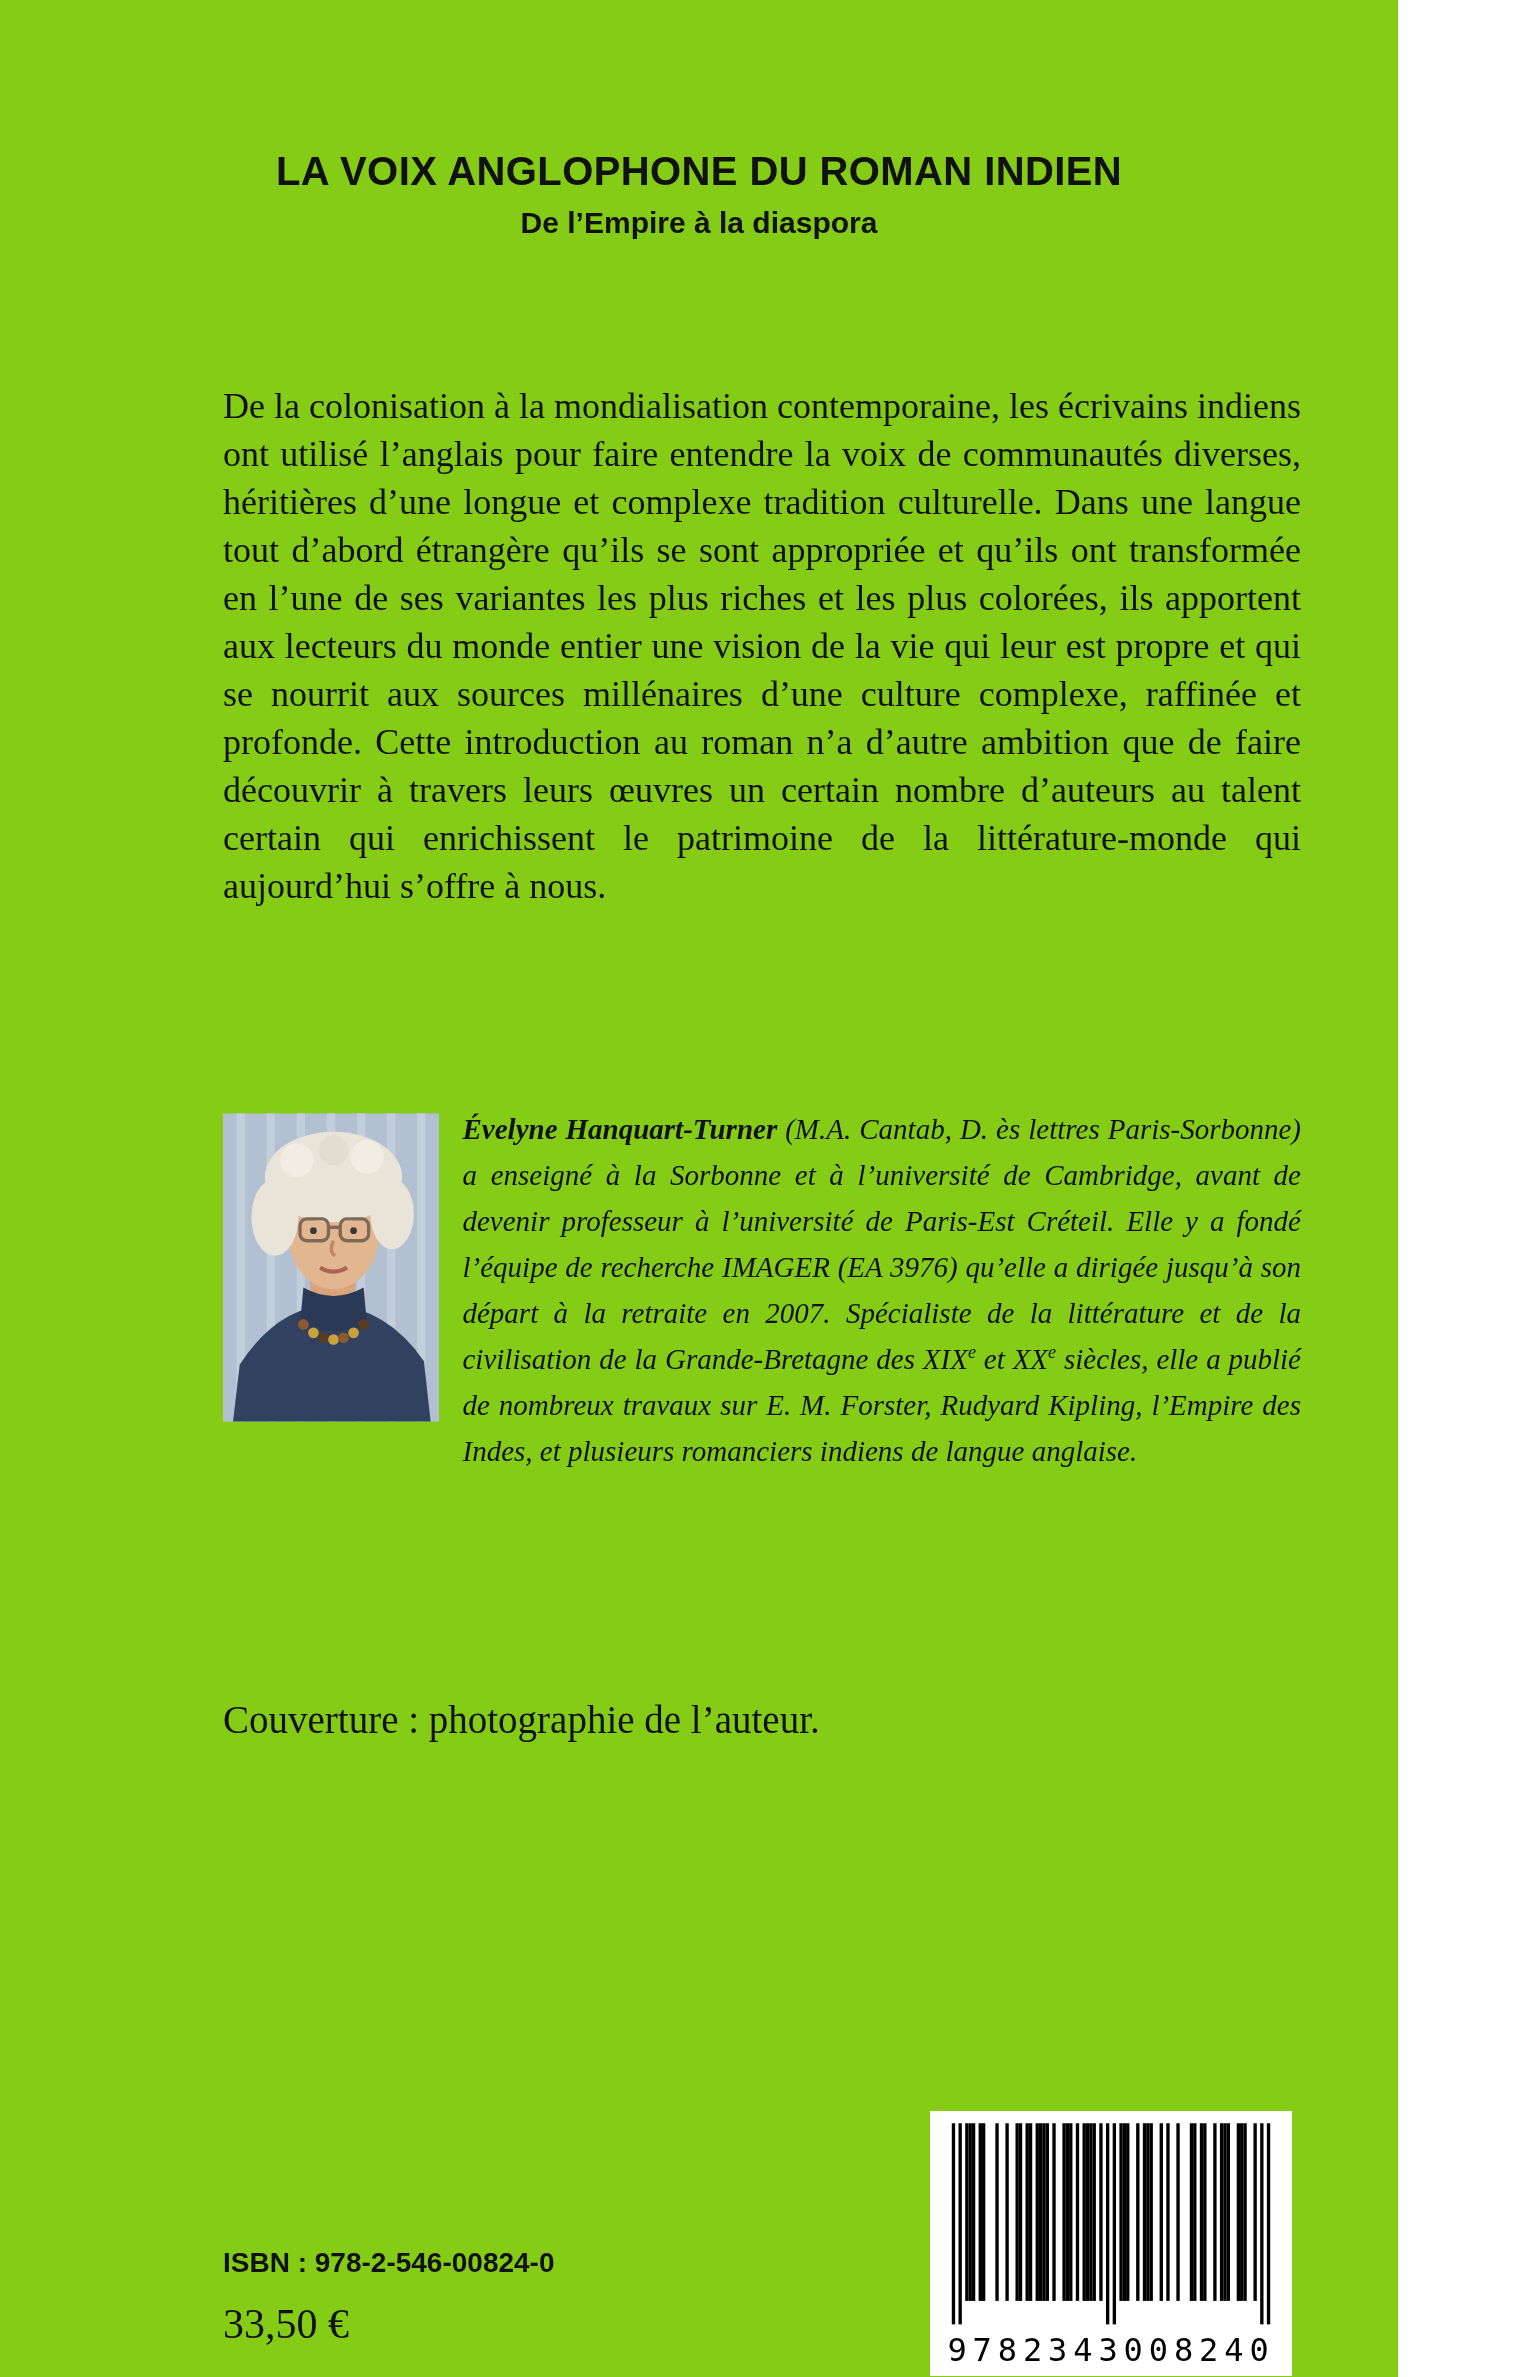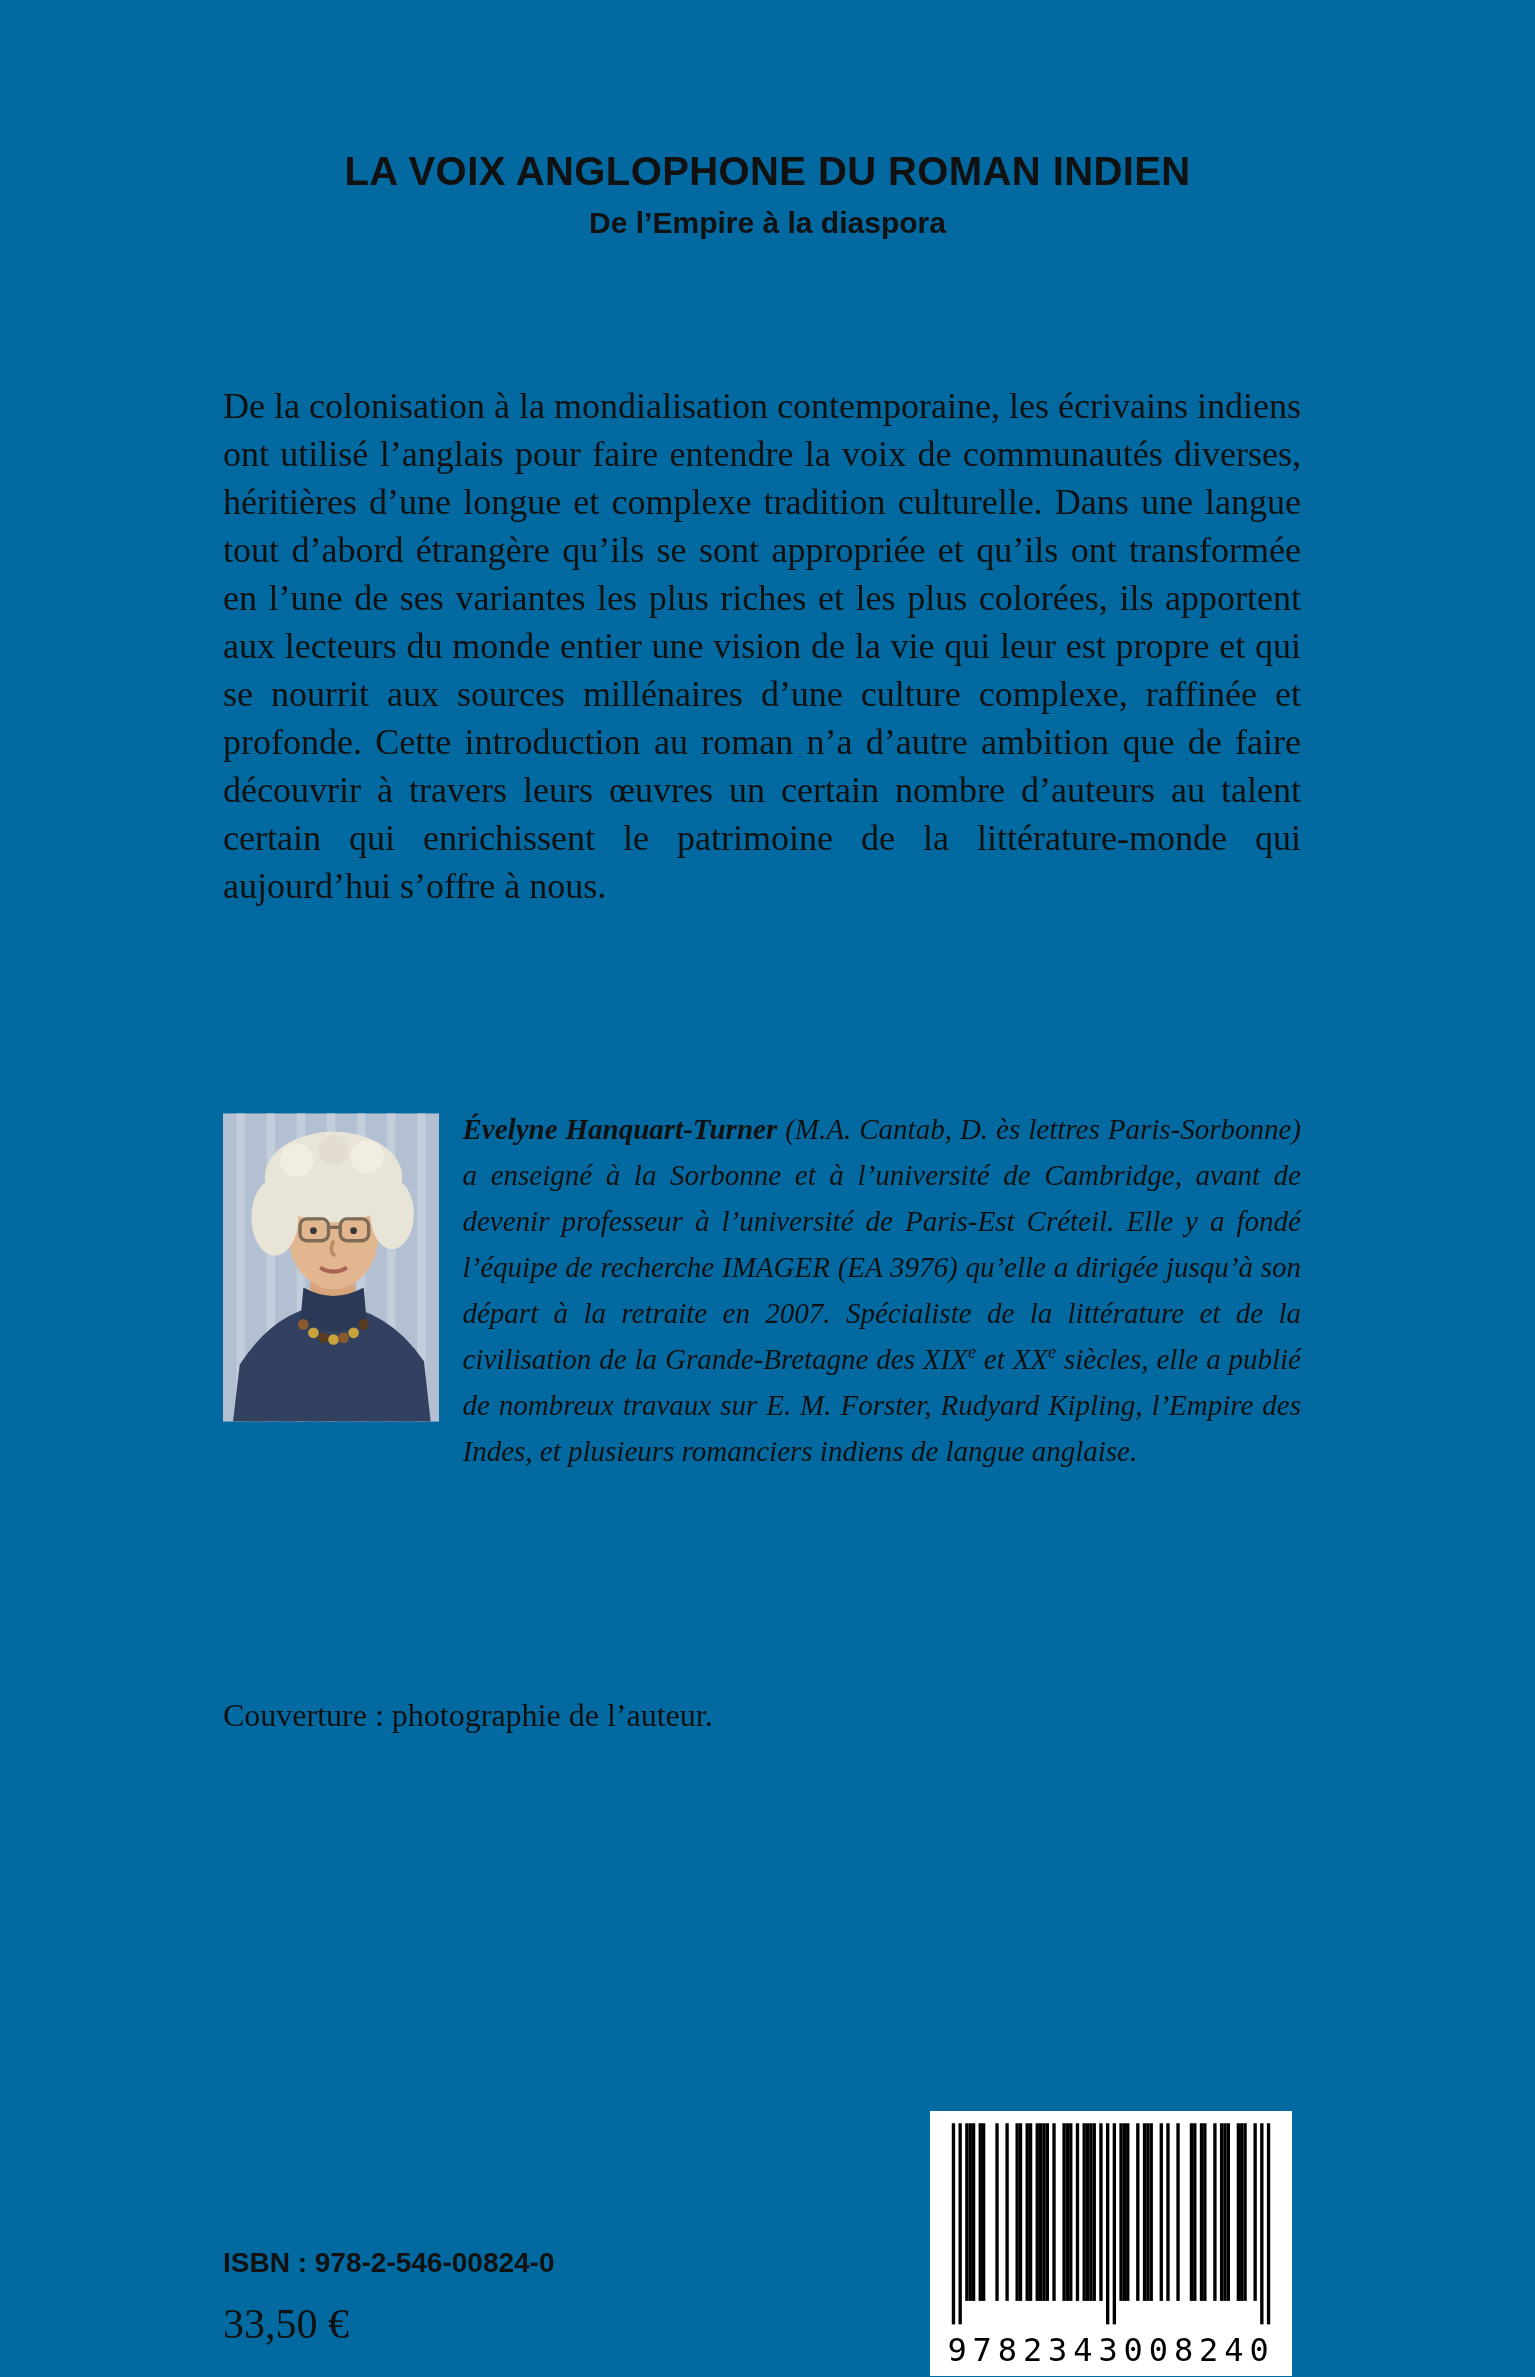--- a/index.html
+++ b/index.html
@@ -3,22 +3,22 @@
 <meta charset="utf-8">
 <style>
   html, body { margin: 0; padding: 0; }
   body {
     width: 1535px; height: 2377px;
     font-family: "Liberation Serif", serif;
     color: #111;
   }
   .page {
     position: relative;
-    width: 1535px; height: 2377px;
-    background: #0369a1;
+    width: 1398px; height: 2377px;
+    background: #84cc16;
     overflow: hidden;
   }
 
   
   .title-block {
     position: absolute;
     top: 149px; left: 0; right: 0;
     text-align: center;
     font-family: "Liberation Sans", sans-serif;
     font-weight: bold;
@@ -51,21 +51,21 @@
     margin: 6.7px 23.5px 8.4px 0;
     display: block;
     font-style: normal;
   }
   .photo svg { display: block; width: 216px; height: 309px; }
 
   
   .cover-note {
     position: absolute;
     top: 1697px; left: 223px;
-    font-size: 32px;
+    font-size: 39px;
   }
 
   
   .isbn {
     position: absolute;
     top: 2247px; left: 223px;
     font-family: "Liberation Sans", sans-serif;
     font-weight: bold;
     font-size: 28px;
   }

